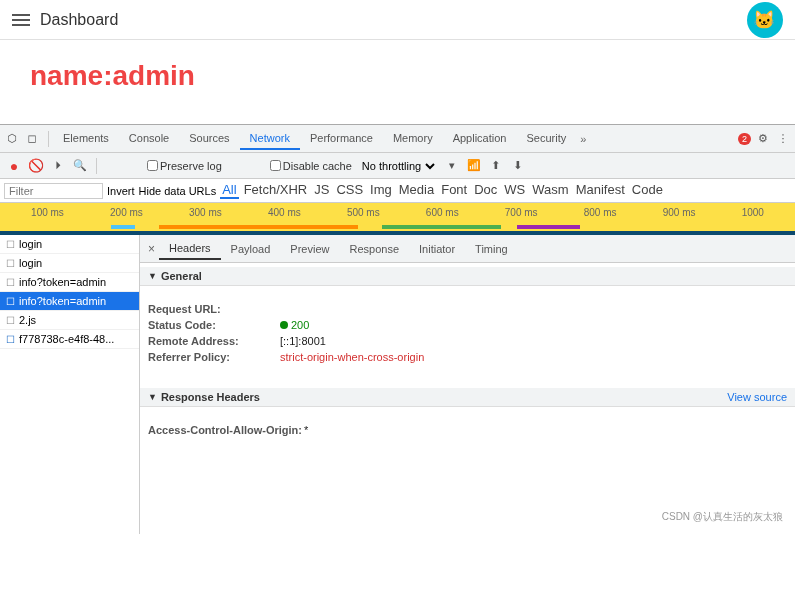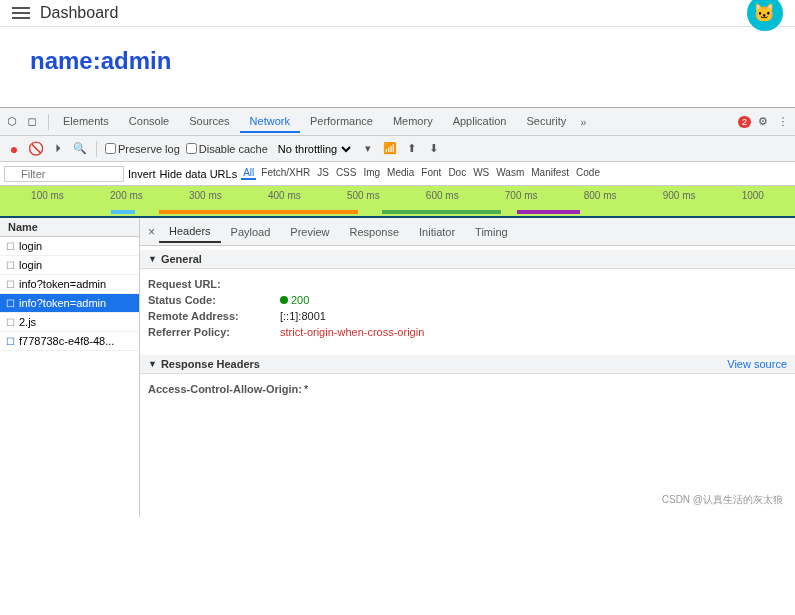--- a/index.html
+++ b/index.html
@@ -1,31 +1,31 @@
 <!DOCTYPE html>
 <html><head>
   <meta charset="utf-8">
   <style>
     * { margin: 0; padding: 0; box-sizing: border-box; }
     body { font-family: Arial, sans-serif; background: #fff; width: 795px; height: 615px; overflow: hidden; font-size: 12px; }
 
     
     .top-bar {
       display: flex; align-items: center; justify-content: space-between;
-      padding: 6px 12px; background: #fff; border-bottom: 1px solid #e0e0e0; height: 27px;
+      padding: 6px 12px; background: #fff; border-bottom: 1px solid #e0e0e0; height: 40px;
     }
     .top-bar-left { display: flex; align-items: center; gap: 10px; }
     .hamburger { display: flex; flex-direction: column; gap: 3px; cursor: pointer; }
     .hamburger span { width: 18px; height: 2px; background: #555; display: block; }
     .top-bar-title { font-size: 16px; color: #333; }
     .avatar { width: 36px; height: 36px; border-radius: 50%; background: #00bcd4; display: flex; align-items: center; justify-content: center; font-size: 18px; cursor: pointer; }
 
     
     .main-content { padding: 20px 30px; background: #fff; }
-    .main-content h1 { font-size: 24px; font-weight: bold; color: #1d4ed8; margin-bottom: 12px; }
+    .main-content h1 { font-size: 28px; font-weight: bold; color: #ef4444; margin-bottom: 12px; }
 
     
     .devtools {
       border-top: 1px solid #aaa; background: #f8f8f8; height: 410px; display: flex; flex-direction: column;
       position: relative;
     }
 
     
     .devtools-toolbar {
       display: flex; align-items: center; background: #f1f3f4; border-bottom: 1px solid #ccc;
@@ -39,44 +39,44 @@
     .devtools-icons { display: flex; align-items: center; gap: 4px; margin-right: 4px; }
     .dev-icon { width: 16px; height: 16px; display: flex; align-items: center; justify-content: center; cursor: pointer; font-size: 11px; color: #555; }
     .dev-separator { width: 1px; height: 16px; background: #ccc; margin: 0 2px; }
     .badge-red { background: #e53935; color: #fff; font-size: 9px; padding: 1px 4px; border-radius: 8px; }
 
     
     .network-toolbar {
       display: flex; align-items: center; background: #f1f3f4; border-bottom: 1px solid #ccc;
       padding: 2px 6px; height: 26px; gap: 6px; font-size: 11px; color: #333;
     }
-    .network-toolbar label { display: flex; align-items: center; gap: 2px; cursor: pointer; }
+    .network-toolbar label { display: flex; align-items: center; gap: 2px; cursor: pointer; margin-left: 42px; }
     .network-toolbar input[type="checkbox"] { width: 11px; height: 11px; }
     .throttle-select { font-size: 11px; border: none; background: transparent; cursor: pointer; }
 
     
     .filter-bar {
       display: flex; align-items: center; background: #fff; border-bottom: 1px solid #ccc;
       padding: 2px 4px; height: 24px; gap: 4px; font-size: 11px;
     }
-    .filter-input { border: 1px solid #ccc; padding: 1px 16px; font-size: 11px; width: 120px; }
+    .filter-input { border: 1px solid #ccc; padding: 1px 4px; font-size: 11px; width: 99px; }
     .filter-tags { display: flex; gap: 3px; flex-wrap: nowrap; overflow: hidden; }
-    .filter-tag { font-size: 10px; color: #444; cursor: pointer; padding: 0 2px; }
+    .filter-tag { font-size: 13px; color: #444; cursor: pointer; padding: 0 2px; }
     .filter-tag.active { color: #1a73e8; border-bottom: 2px solid #1a73e8; }
 
     
     .blocked-bar {
       display: flex; align-items: center; background: #fff; border-bottom: 1px solid #ccc;
       padding: 1px 4px; height: 20px; gap: 8px; font-size: 10px;
     }
     .blocked-bar label { display: flex; align-items: center; gap: 2px; cursor: pointer; }
 
     
     .timeline-bar {
-      background: #bef264; border-bottom: 2px solid #0c4a6e; height: 32px; display: flex; align-items: flex-end;
+      background: #fde047; border-bottom: 4px solid #0c4a6e; height: 32px; display: flex; align-items: flex-end;
       padding: 0 4px; position: relative; overflow: hidden;
     }
     .tl-label { font-size: 10px; color: #666; }
     .timeline-bars-container { position: absolute; bottom: 0; left: 0; right: 0; height: 8px; }
     .tl-bar { position: absolute; height: 4px; }
 
     
     .panel-body { display: flex; flex: 1; overflow: hidden; }
 
     
@@ -107,21 +107,21 @@
     .close-tab { font-size: 12px; color: #666; cursor: pointer; padding: 0 4px; }
 
     
     .section { padding: 4px 0; }
     .section-header {
       display: flex; align-items: center; gap: 4px; padding: 3px 8px;
       background: #f1f3f4; font-size: 11px; font-weight: bold; color: #333;
       cursor: pointer; border-bottom: 1px solid #ddd;
     }
     .section-arrow { font-size: 9px; }
-    .section-body { padding: 7px 8px; font-size: 11px; }
+    .section-body { padding: 15px 8px; font-size: 11px; }
     .section-row { padding: 2px 0; display: flex; flex-wrap: wrap; gap: 2px; }
     .row-label { color: #555; font-weight: bold; min-width: 130px; }
     .row-value { color: #1a1a1a; word-break: break-all; }
     .row-value.blue { color: #1558d6; }
     .row-value.green { color: #0a8a0a; display: flex; align-items: center; gap: 3px; }
     .status-dot { width: 8px; height: 8px; border-radius: 50%; background: #0a8a0a; display: inline-block; }
     .row-value.red { color: #d32f2f; }
     .url-box {
       display: inline; border: 1.5px solid #e53935; padding: 0 1px;
     }
@@ -246,21 +246,20 @@
       <div class="tl-bar tl-blue" style="left:14%;width:3%;bottom:2px;"></div>
       <div class="tl-bar tl-orange" style="left:20%;width:25%;bottom:2px;"></div>
       <div class="tl-bar tl-green" style="left:48%;width:15%;bottom:2px;"></div>
       <div class="tl-bar tl-purple" style="left:65%;width:8%;bottom:2px;"></div>
     </div>
   </div>
 
   <div class="panel-body">
 
     <div class="file-list">
-      <div class="file-list-header">Name</div>
       <div class="file-item">
         <span style="color:#888;font-size:10px;">☐</span>
         <span>login</span>
       </div>
       <div class="file-item">
         <span style="color:#888;font-size:10px;">☐</span>
         <span>login</span>
       </div>
       <div class="file-item">
         <span style="color:#888;font-size:10px;">☐</span>

